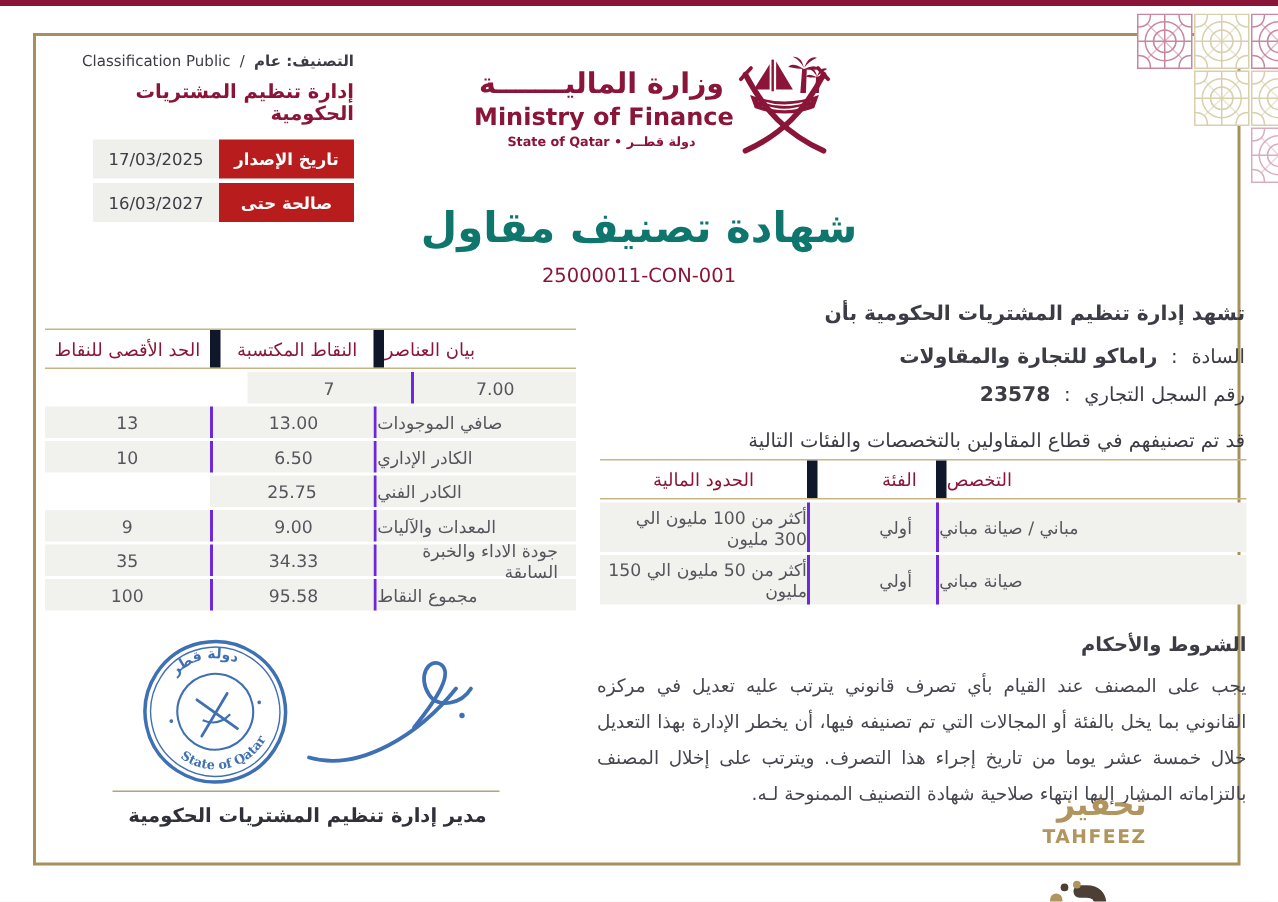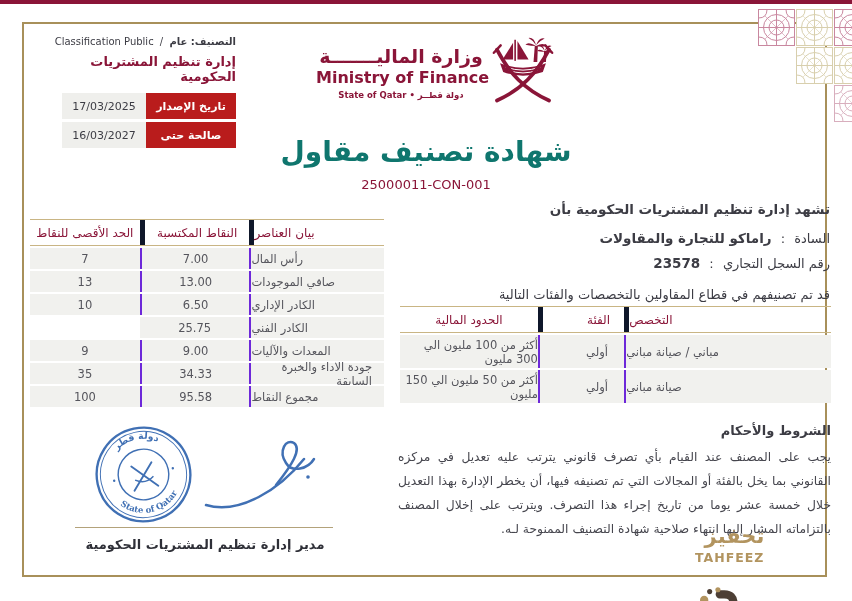--- a/index.html
+++ b/index.html
@@ -43,21 +43,21 @@
            color:#3c3c44; font-size:13px; }
   .certify { font-weight:bold; font-size:13.5px; }
   .messrs { margin-top:13px; } .cr { margin-top:9px; } .classified { margin-top:16px; }
   .b { font-weight:bold; font-size:13.5px; }
   .cseg { margin:0 5px; }
 
   
   .thead { display:flex; height:27px; border-top:1px solid #c9b584; border-bottom:1px solid #c9b584;
            color:#8a1538; font-size:12px; }
   .th { display:flex; align-items:center; justify-content:center; height:100%; }
-  .th:not(:last-child) { border-left:5px solid #0f172a; }
+  .th:not(:last-child) { border-left:7px solid #0f172a; }
   .trow { display:flex; color:#55555c; margin-top:2px; }
   .td { background:#f1f1ee; display:flex; align-items:center; justify-content:center; }
   .trow .td:not(:last-child) { border-left:2px solid #6d28d9; }
 
   .ptable { position:absolute; left:30px; top:219px; width:354px; font-size:11.5px; }
   .ptable .trow { height:21px; }
   .c-item { width:38%; } .c-earned { width:31%; } .c-max { width:31%; }
   .th.c-item, .td.c-item { justify-content:flex-end; padding-right:12px; }
 
   .ctable { position:absolute; left:400px; top:306px; width:431px; font-size:11.5px; }
@@ -186,21 +186,20 @@
     <div class="classified">قد تم تصنيفهم في قطاع المقاولين بالتخصصات والفئات التالية</div>
   </div>
 
   <div class="ptable" dir="rtl">
     <div class="thead">
       <div class="th c-item">بيان العناصر</div>
       <div class="th c-earned">النقاط المكتسبة</div>
       <div class="th c-max">الحد الأقصى للنقاط</div>
     </div>
     <div class="trow">
-      <div class="td c-item">رأس المال</div>
       <div class="td c-earned">7.00</div>
       <div class="td c-max">7</div>
     </div>
     <div class="trow">
       <div class="td c-item">صافي الموجودات</div>
       <div class="td c-earned">13.00</div>
       <div class="td c-max">13</div>
     </div>
     <div class="trow">
       <div class="td c-item">الكادر الإداري</div>

